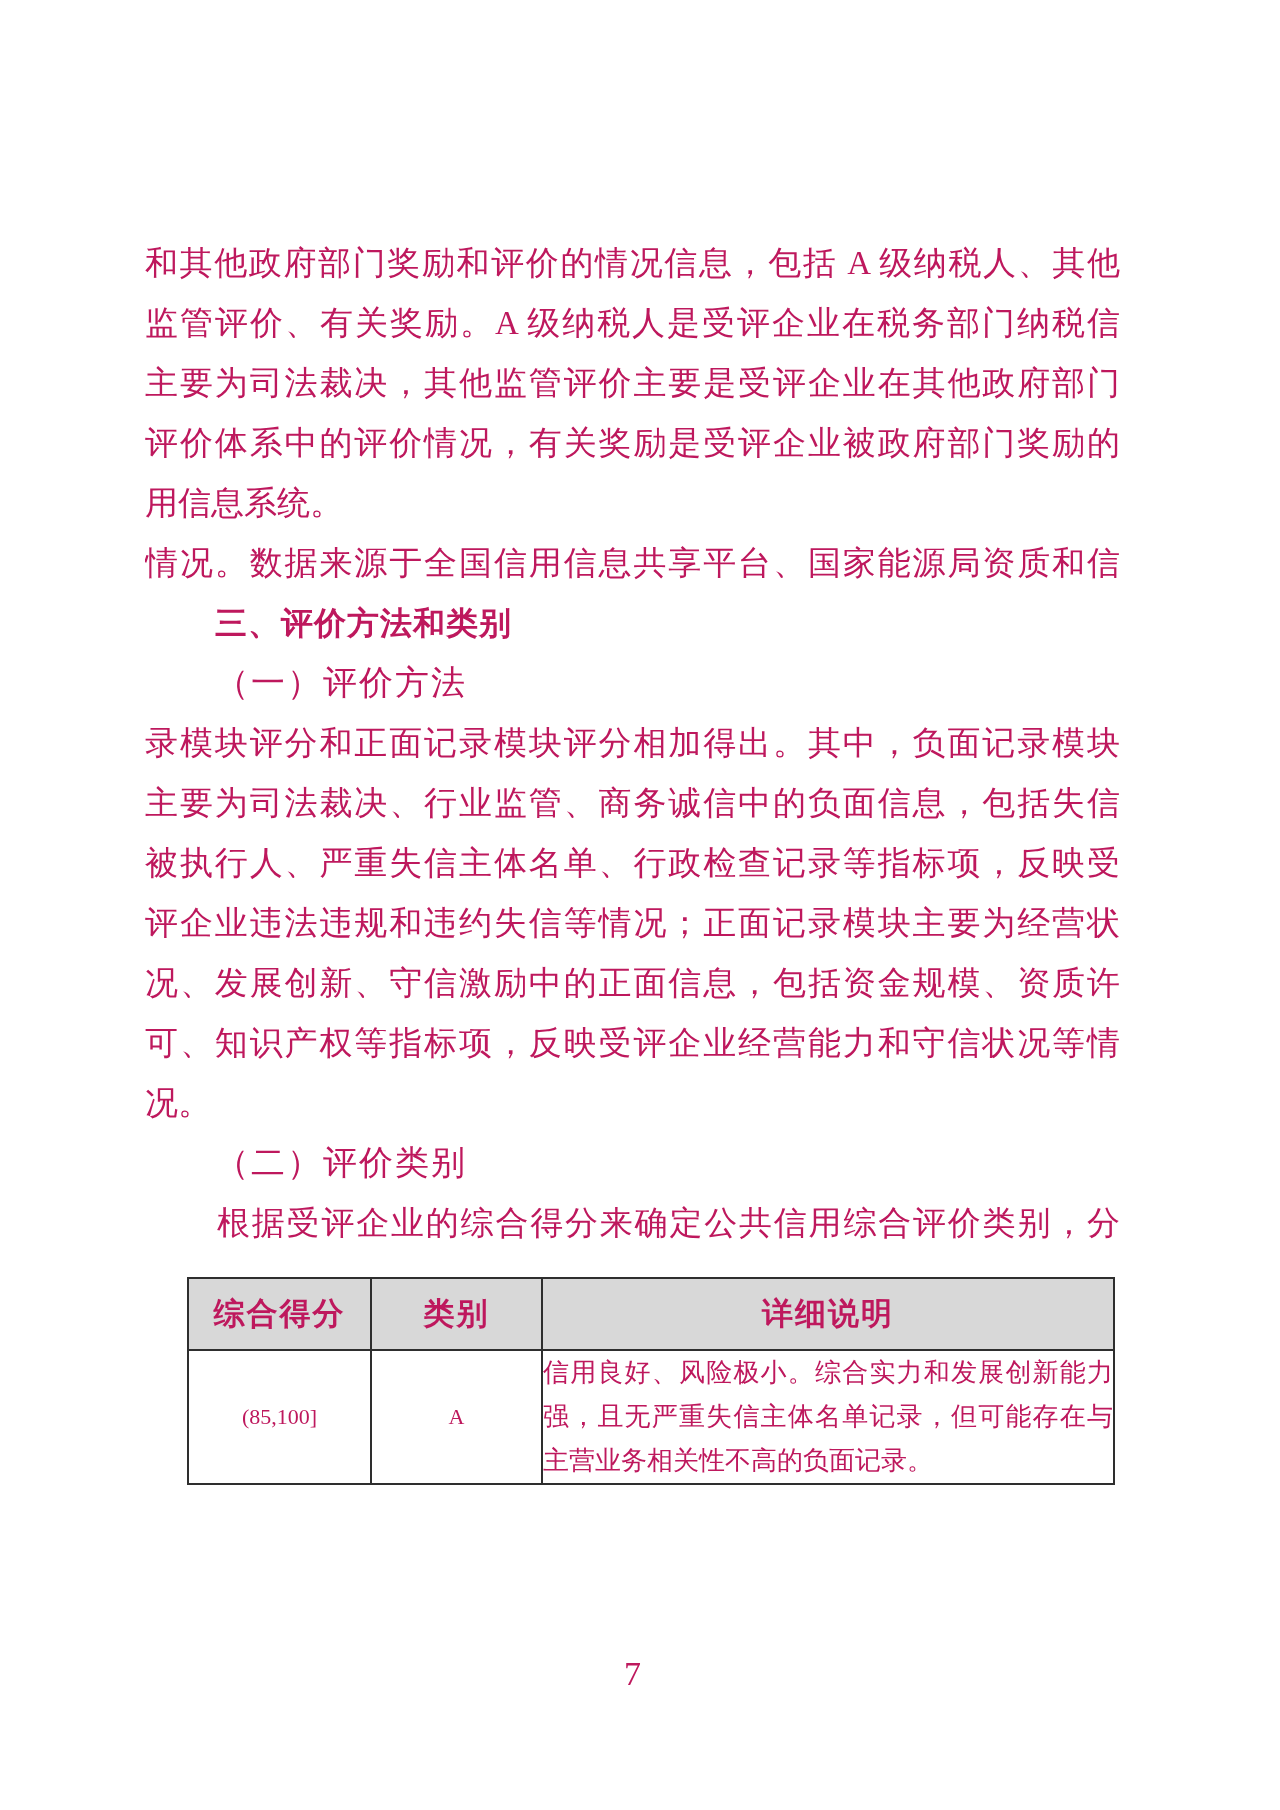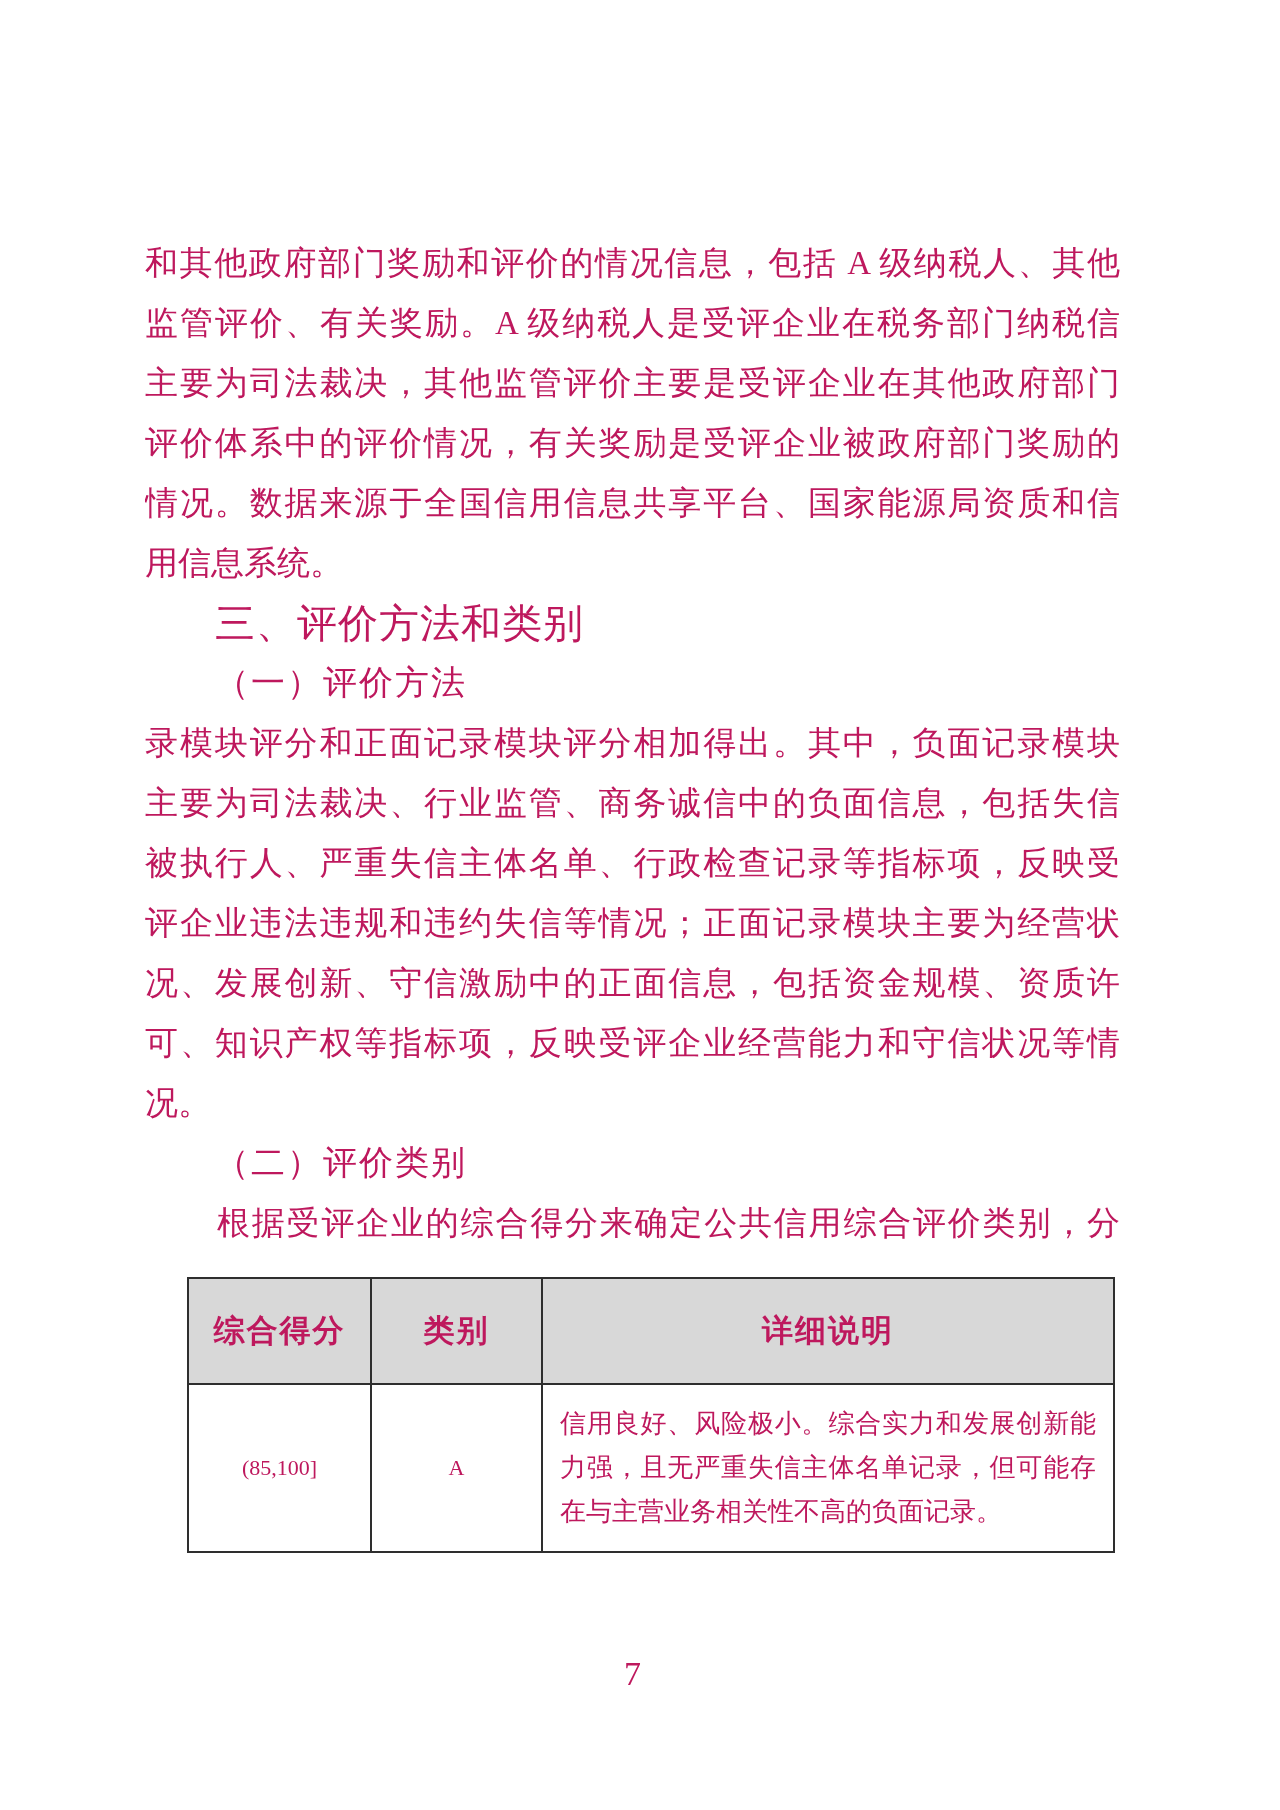--- a/index.html
+++ b/index.html
@@ -27,22 +27,22 @@
     text-align-last: justify;
     white-space: nowrap;
   }
   .line.flush {
     text-align: left;
     text-align-last: left;
   }
   .indent { text-indent: 72px; }
   .h-section {
     font-family: "Liberation Sans", "DejaVu Sans", sans-serif;
-    font-weight: normal;
-    font-size: 40px;
+    font-weight: bold;
+    font-size: 32px;
     line-height: 60px;
     height: 60px;
     padding-left: 70px;
     text-align: left;
     text-align-last: left;
     letter-spacing: 1px;
   }
   .h-sub {
     font-size: 34px;
     line-height: 60px;
@@ -53,21 +53,21 @@
     letter-spacing: 2px;
   }
   table.rating {
     border-collapse: collapse;
     table-layout: fixed;
     width: 926px;
     margin: 24px 0 0 42px;
   }
   table.rating th, table.rating td {
     border: 2px solid #2e2e2e;
-    padding: 17px;
+    padding: 0;
   }
   table.rating thead th {
     background: #d8d8d8;
     height: 70px;
     font-size: 31px;
     font-weight: bold;
     text-align: center;
     vertical-align: middle;
     letter-spacing: 2px;
   }
@@ -97,22 +97,22 @@
 </head>
 <body>
 
 <div class="page">
   <div class="text-block">
 
     <div class="line">和其他政府部门奖励和评价的情况信息，包括 A 级纳税人、其他</div>
     <div class="line">监管评价、有关奖励。A 级纳税人是受评企业在税务部门纳税信</div>
     <div class="line">主要为司法裁决，其他监管评价主要是受评企业在其他政府部门</div>
     <div class="line">评价体系中的评价情况，有关奖励是受评企业被政府部门奖励的</div>
+    <div class="line flush">用信息系统。</div>
     <div class="line">情况。数据来源于全国信用信息共享平台、国家能源局资质和信</div>
-    <div class="line flush">用信息系统。</div>
 
     <div class="line h-section">三、评价方法和类别</div>
 
     <div class="line h-sub">（一）评价方法</div>
 
     <div class="line">录模块评分和正面记录模块评分相加得出。其中，负面记录模块</div>
     <div class="line">主要为司法裁决、行业监管、商务诚信中的负面信息，包括失信</div>
     <div class="line">被执行人、严重失信主体名单、行政检查记录等指标项，反映受</div>
     <div class="line">评企业违法违规和违约失信等情况；正面记录模块主要为经营状</div>
     <div class="line">况、发展创新、守信激励中的正面信息，包括资金规模、资质许</div>

